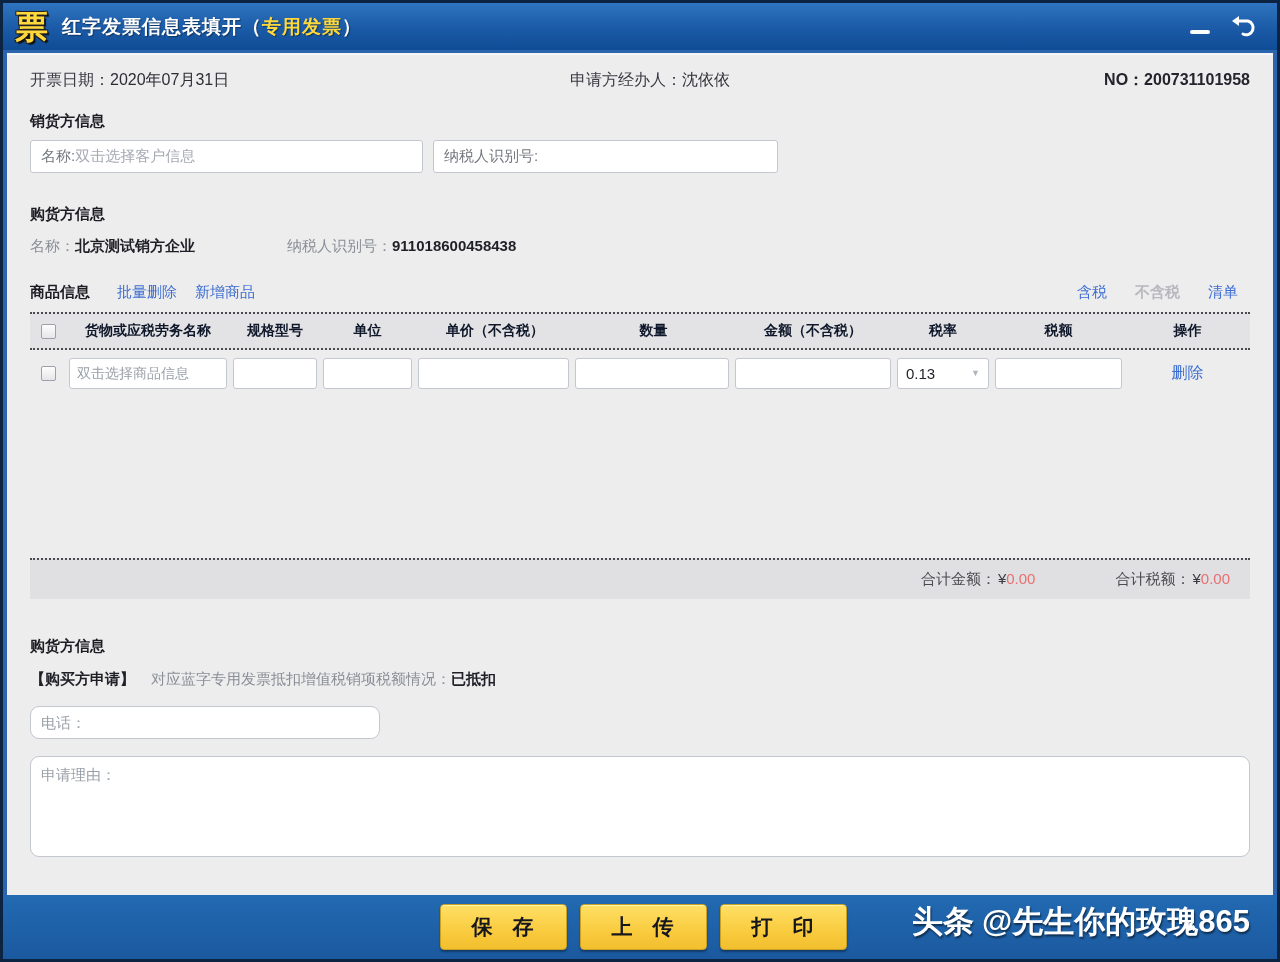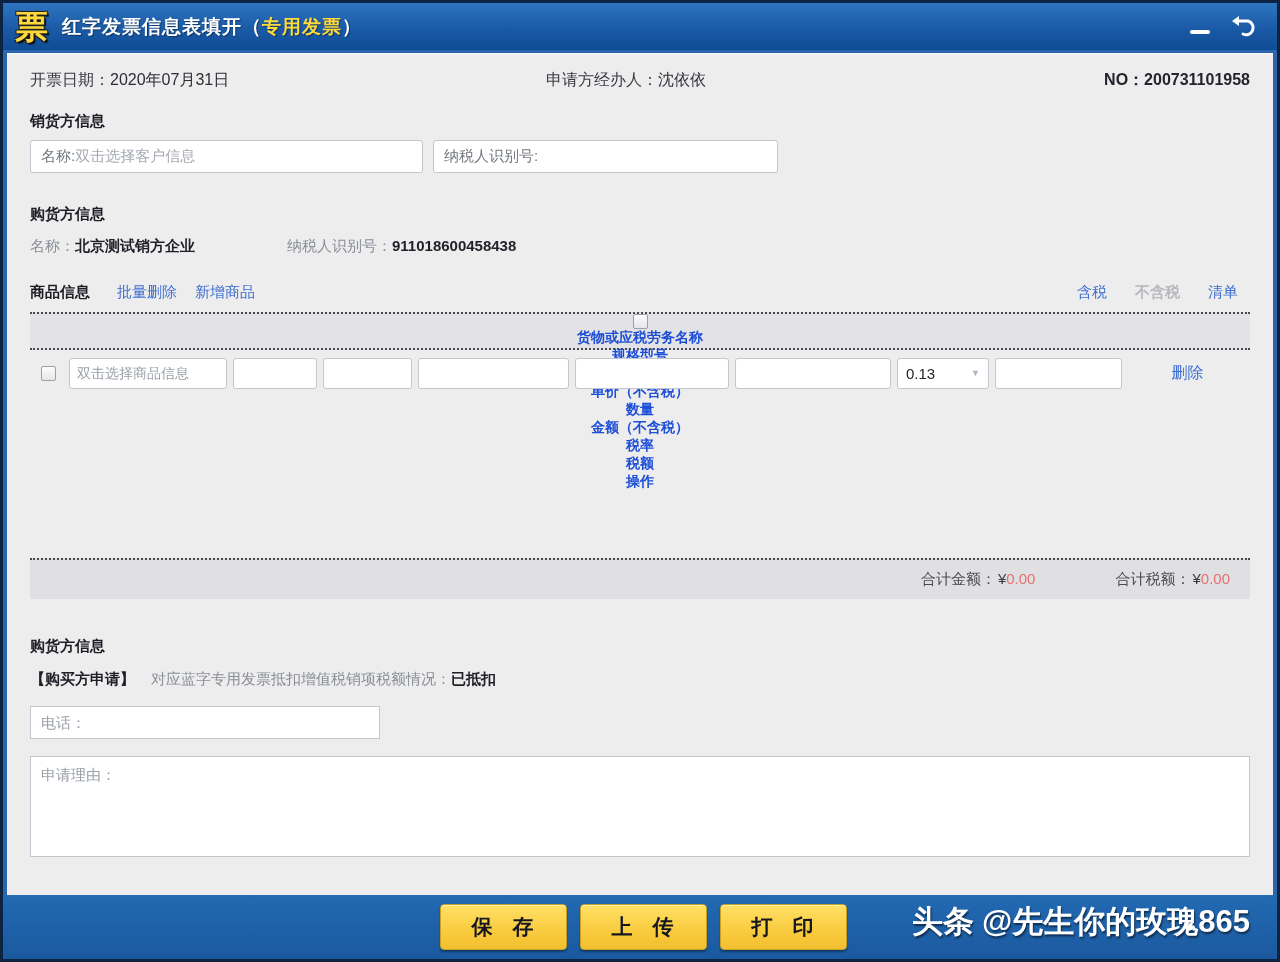--- a/index.html
+++ b/index.html
@@ -25,21 +25,21 @@
   .min-btn { width:26px; height:22px; display:flex; align-items:flex-end; justify-content:center; cursor:pointer; }
   .min-bar { width:20px; height:4px; background:#fff; border-radius:2px; margin-bottom:4px; }
   .back-btn { width:28px; height:24px; display:flex; align-items:center; justify-content:center; cursor:pointer; }
   
   .page {
     position:absolute; left:4px; right:4px; top:50px; bottom:64px;
     background:#ededee; padding:0 23px; overflow:hidden;
     border-top:2px solid #f5f5f5;
   }
   .infobar { position:relative; margin-top:15px; height:22px; font-size:16px; color:#2d2d35; }
-  .infobar .mid { position:absolute; left:516px; top:0; }
+  .infobar .mid { position:absolute; left:540px; top:0; }
   .infobar .right { position:absolute; right:0; top:0; font-weight:600; color:#24242c; }
   .lbl { color:#3a3a42; }
   .section-title { margin-top:20px; font-size:15px; font-weight:bold; color:#1d1d24; height:20px; }
   .inputs-row { margin-top:8px; display:flex; gap:10px; height:33px; }
   .fake-input {
     background:#fff; border:1px solid #c3c7cf; border-radius:3px;
     display:flex; align-items:center; padding:0 10px; font-size:15px;
   }
   .seller-name { width:393px; }
   .seller-taxid { width:345px; }
@@ -56,21 +56,21 @@
   .link { color:#3e6ed0; font-weight:400; text-decoration:none; cursor:pointer; }
   .goods-bar .l1 { margin-left:27px; }
   .goods-bar .l2 { margin-left:18px; }
   .goods-bar .rt { margin-left:auto; display:flex; gap:28px; padding-right:12px; }
   .muted-link { color:#b7b7bd; font-weight:600; cursor:default; }
   
   .table { margin-top:9px; }
   .thead {
     display:flex; align-items:center; height:38px; background:#e3e3e5;
     border-top:2px dotted #4a4a50; border-bottom:2px dotted #4a4a50;
-    font-size:14px; font-weight:bold; color:#1d4ed8;flex-direction:column;
+    font-size:14px; font-weight:bold; color:#0f172a;
   }
   .trow { display:flex; align-items:center; height:46px; }
   .col { display:flex; align-items:center; justify-content:center; height:100%; }
   .c0 { width:36px; } .c1 { width:164px; } .c2 { width:90px; } .c3 { width:95px; }
   .c4 { width:157px; } .c5 { width:160px; } .c6 { width:162px; } .c7 { width:98px; }
   .c8 { width:133px; } .c9 { width:125px; }
   .trow .col { padding:0 3px; }
   .trow input {
     width:100%; height:31px; border:1px solid #c3c7cf; border-radius:3px;
     background:#fff; font-size:14px; padding:0 7px; font-family:inherit; color:#2a2a32;
@@ -93,21 +93,21 @@
   }
   .totals .cur { color:#3a3a42; margin-left:2px; }
   .red { color:#e86f6f; }
   
   .other-title { margin-top:38px; }
   .note-line { margin-top:13px; height:20px; font-size:15px; }
   .note-strong { color:#1f1f27; font-weight:bold; }
   .note-gray { color:#8a8e96; margin-left:16px; }
   .phone-input { margin-top:16px; width:350px; height:33px; }
   .phone-input input, .reason textarea {
-    width:100%; height:100%; border:1px solid #c3c7cf; border-radius:0; background:#fff;
+    width:100%; height:100%; border:1px solid #c3c7cf; border-radius:9px; background:#fff;
     font-size:15px; padding:0 10px; font-family:inherit; color:#2a2a32;
   }
   .phone-input input::placeholder, .reason textarea::placeholder { color:#9aa0a8; }
   .reason { margin-top:17px; width:100%; height:101px; }
   .reason textarea { padding:9px 10px; resize:none; }
   
   .footer {
     position:absolute; left:0; right:0; bottom:0; height:64px;
     background:linear-gradient(#226ab2,#1b599f);
   }

